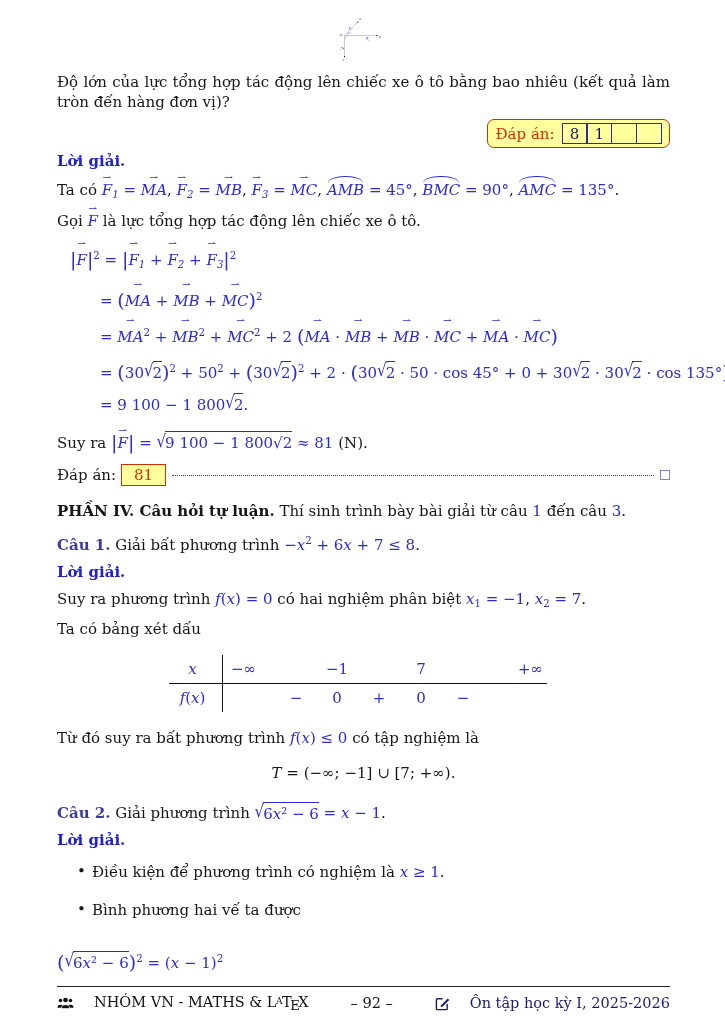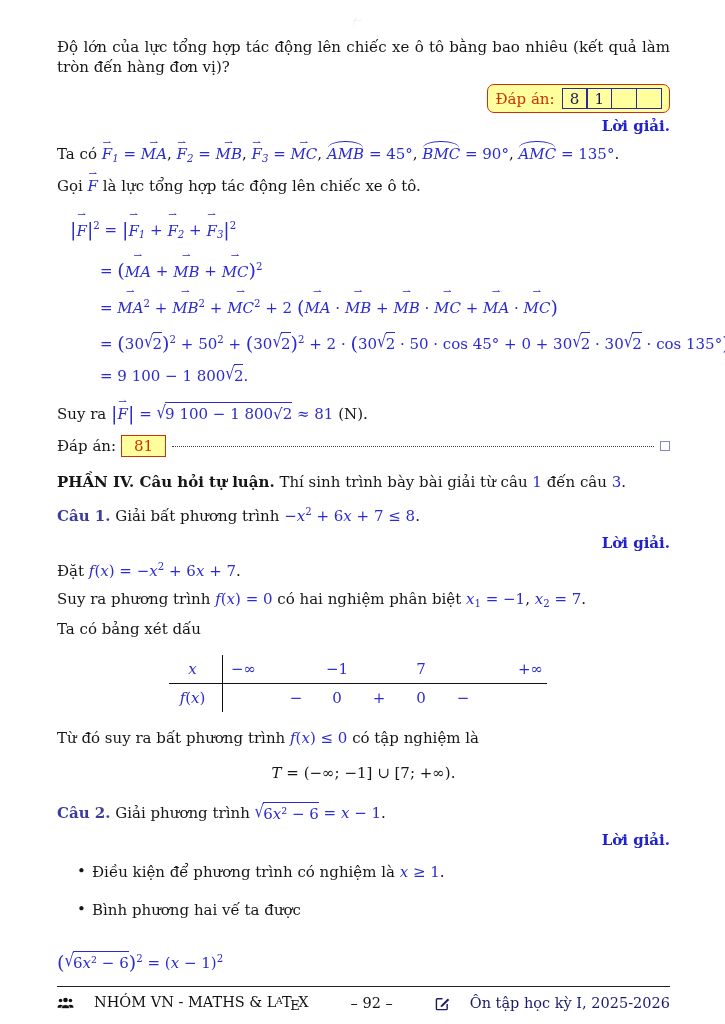--- a/index.html
+++ b/index.html
@@ -53,24 +53,24 @@
   
   .ansline{display:flex;justify-content:flex-end;margin:3px 0 0;}
   .ansbox{display:flex;align-items:center;gap:7px;background:var(--yellow);
           border:1.6px solid var(--red);border-radius:7px;padding:3px 7px;}
   .anslabel{color:var(--red);}
   .anscells{display:flex;}
   .anscell{width:26px;height:21px;border:1.2px solid #2a2a99;margin-left:-1.2px;
            display:flex;align-items:center;justify-content:center;color:#15155e;}
   .anscell:first-child{margin-left:0;}
 
-  .loigiai{text-align:right;font-weight:bold;color:var(--loigiai);margin:3px 0;}
-
-  
-  .eqblock{margin:10px 0 6px 43px;}
+  .loigiai{text-align:left;font-weight:bold;color:var(--loigiai);margin:3px 0;}
+
+  
+  .eqblock{margin:4px 0 6px 43px;}
   .eqline{line-height:30px;white-space:nowrap;margin-bottom:2px;}
   .eq-first{margin-left:-30px;}
 
   
   .dapan-line{display:flex;align-items:baseline;margin:5px 0 8px;}
   .inline-ans{border:1.2px solid var(--red);background:var(--yellow);color:var(--red);
               padding:0 12px;margin-left:5px;}
   .leader{flex:1;border-bottom:1.9px dotted #3a3a3a;margin:0 6px;transform:translateY(-4px);}
   .qed{width:10px;height:10px;border:1.3px solid #8585cc;align-self:center;flex:none;}
 
@@ -183,21 +183,20 @@
     <span class="inline-ans">81</span>
     <span class="leader"></span>
     <span class="qed"></span>
   </div>
 
   <p class="phan4"><span class="s-b">PHẦN IV. Câu hỏi tự luận.</span><span> Thí sinh trình bày bài giải từ câu </span><span class="s-blue">1</span><span> đến câu </span><span class="s-blue">3</span><span>.</span></p>
 
   <p class="cau-title"><span class="s-b s-cau">Câu 1.</span><span> Giải bất phương trình </span><span class="s-blue">−</span><span class="s-m">x</span><span class="s-blue s-sup">2</span><span class="s-blue"> + 6</span><span class="s-m">x</span><span class="s-blue"> + 7 ≤ 8</span><span>.</span></p>
   <div class="loigiai">Lời giải.</div>
 
-  <p><span>Đặt </span><span class="s-m">f</span><span class="s-blue">(</span><span class="s-m">x</span><span class="s-blue">) = −</span><span class="s-m">x</span><span class="s-blue s-sup">2</span><span class="s-blue"> + 6</span><span class="s-m">x</span><span class="s-blue"> + 7</span><span>.</span></p>
   <p><span>Suy ra phương trình </span><span class="s-m">f</span><span class="s-blue">(</span><span class="s-m">x</span><span class="s-blue">) = 0</span><span> có hai nghiệm phân biệt </span><span class="s-m">x</span><span class="s-blue s-sub">1</span><span class="s-blue"> = −1</span><span>, </span><span class="s-m">x</span><span class="s-blue s-sub">2</span><span class="s-blue"> = 7</span><span>.</span></p>
   <p>Ta có bảng xét dấu</p>
 
   <div class="sign-table">
     <div class="st-row st-top">
       <div class="st-label st-i">x</div>
       <div class="st-cells">
         <span class="g1">−∞</span>
         <span class="g3">−1</span>
         <span class="g5">7</span>

